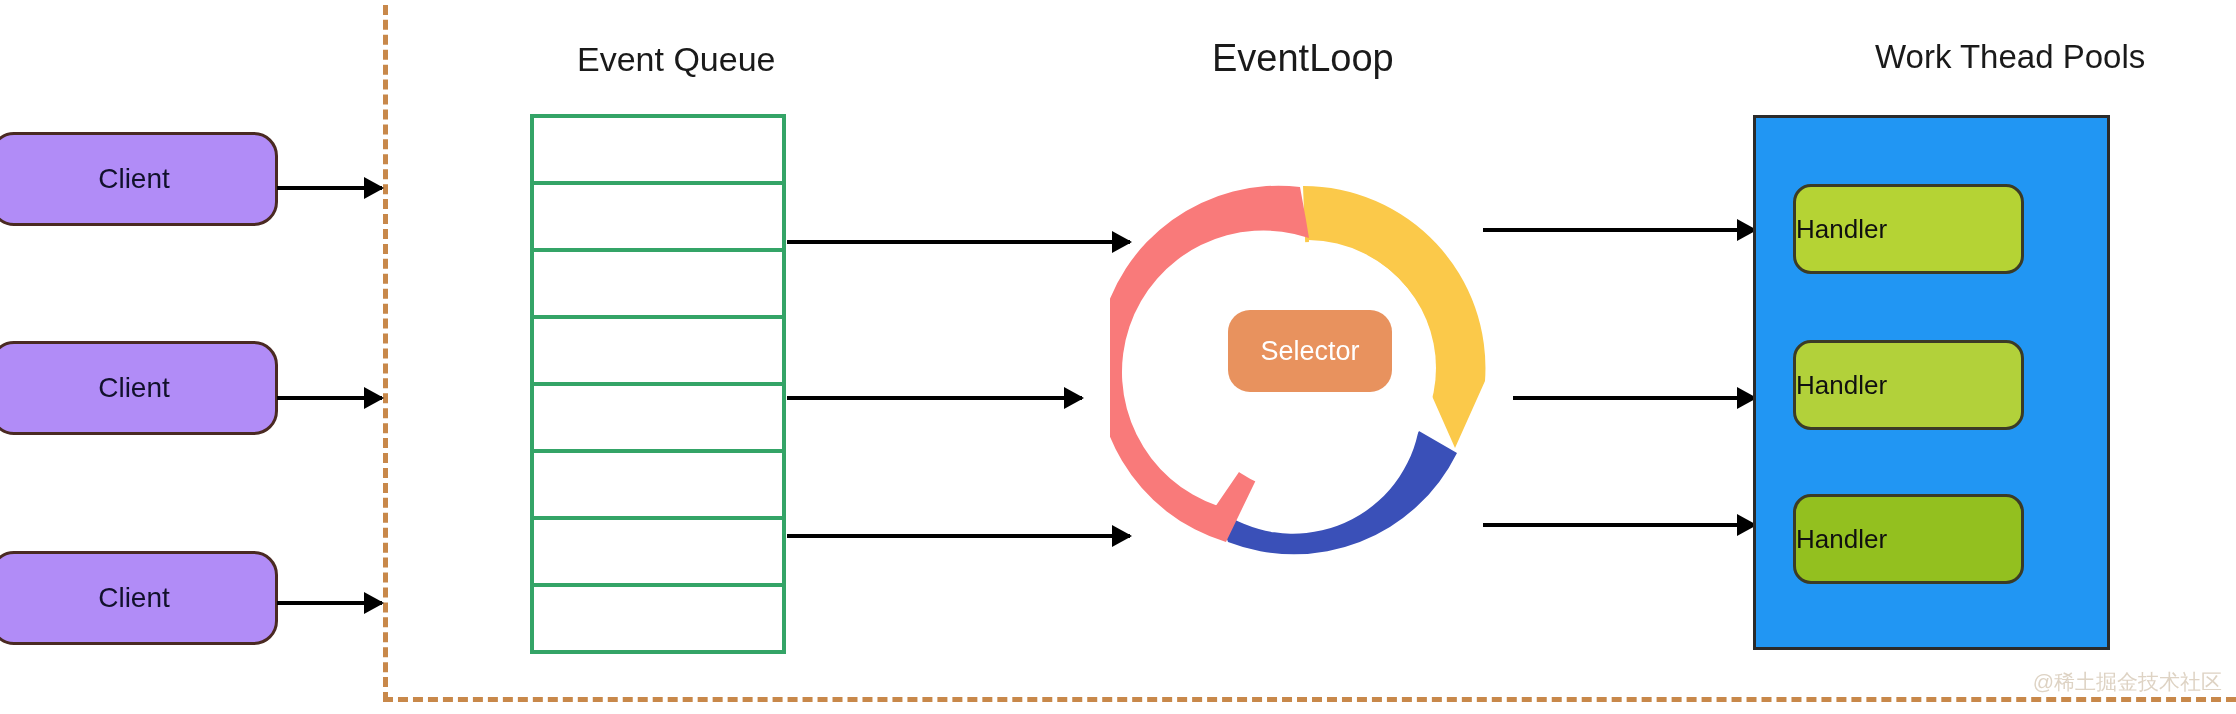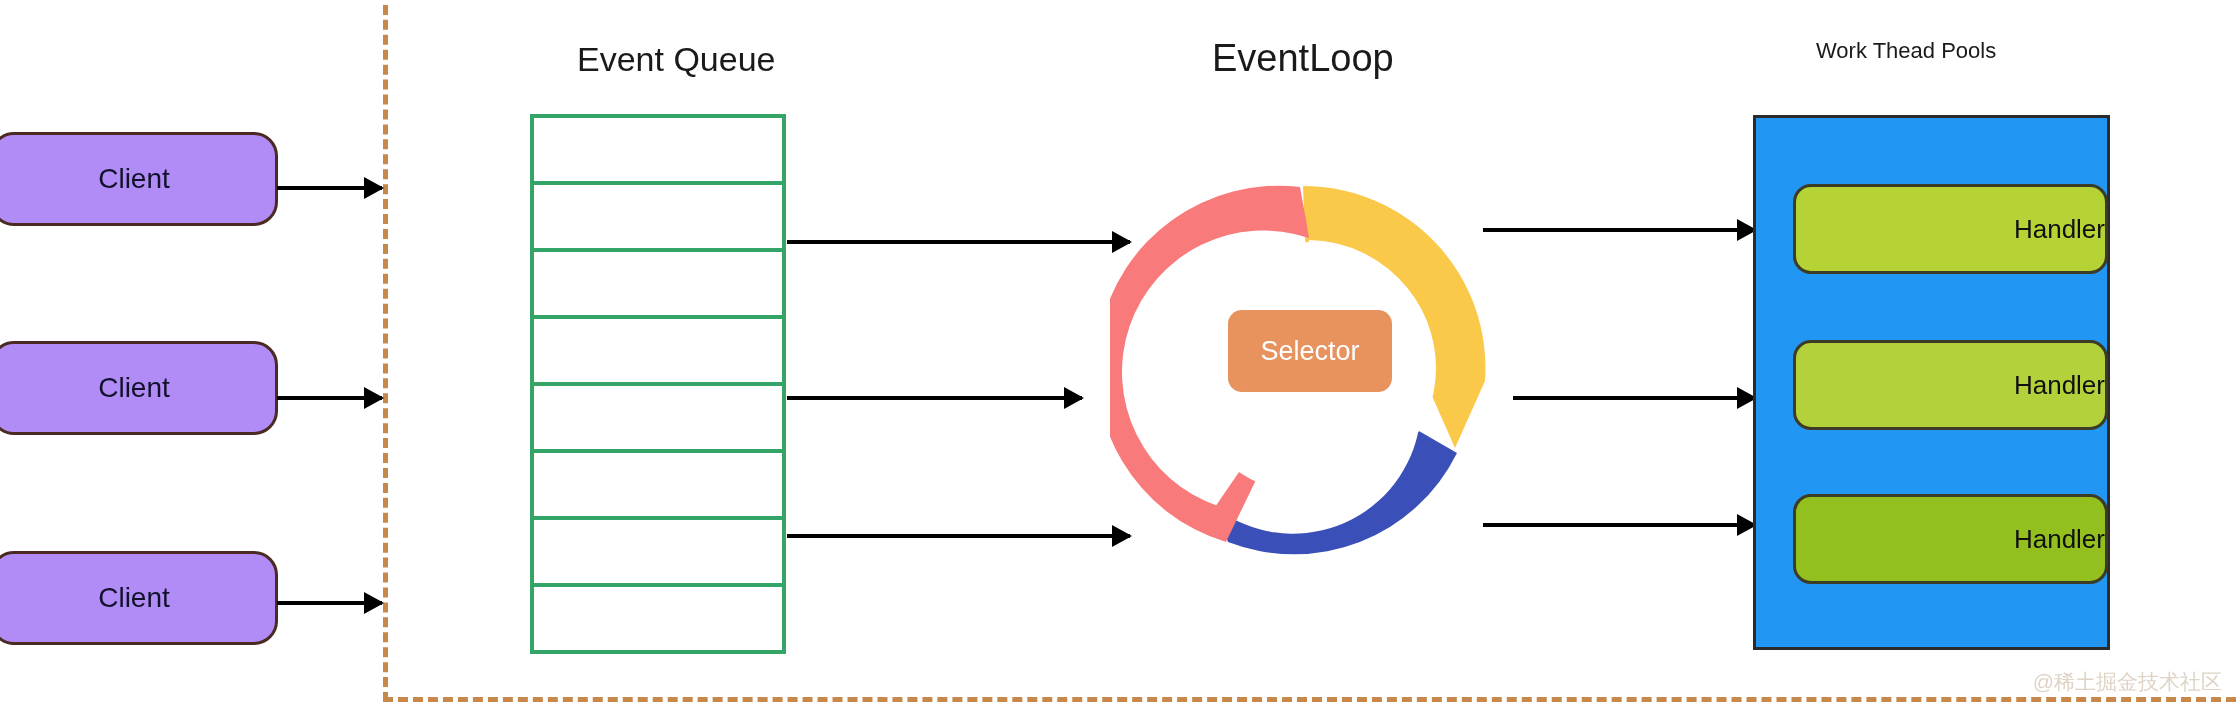--- a/index.html
+++ b/index.html
@@ -42,23 +42,23 @@
     top: 40px;
     font-size: 34px;
   }
   .heading-eventloop {
     left: 1196px;
     top: 37px;
     font-size: 38px;
     margin-left: 16px;
   }
   .heading-pools {
-    left: 1816px;
+    left: 1875px;
     top: 38px;
-    font-size: 22px;
+    font-size: 33px;
   }
 
   
   .client-box {
     position: absolute;
     left: -10px;
     width: 288px;
     height: 94px;
     background: #b18cf7;
     border: 3px solid #4a2a22;
@@ -135,21 +135,21 @@
   }
   .donut-wrap svg { display: block; }
 
   .selector-box {
     position: absolute;
     left: 1228px;
     top: 310px;
     width: 164px;
     height: 82px;
     background: #e8925e;
-    border-radius: 14px;
+    border-radius: 22px;
     display: flex;
     align-items: center;
     justify-content: center;
     color: #ffffff;
     font-size: 27px;
   }
 
   
   .pool-panel {
     position: absolute;
@@ -157,28 +157,28 @@
     top: 115px;
     width: 357px;
     height: 535px;
     background: #2196f3;
     border: 3px solid #2b2b2b;
     box-sizing: border-box;
   }
   .handler-box {
     position: absolute;
     left: 1793px;
-    width: 315px;
+    width: 231px;
     height: 90px;
     border: 3px solid #3b3b26;
     border-radius: 18px;
     box-sizing: border-box;
     display: flex;
     align-items: center;
-    justify-content: flex-end;
+    justify-content: flex-start;
     font-size: 26px;
     color: #101010;
   }
   .handler-1 { top: 184px; background: #b5d334; }
   .handler-2 { top: 340px; background: #b2d13a; }
   .handler-3 { top: 494px; background: #93c01f; }
 
   
   .watermark-br {
     position: absolute;

